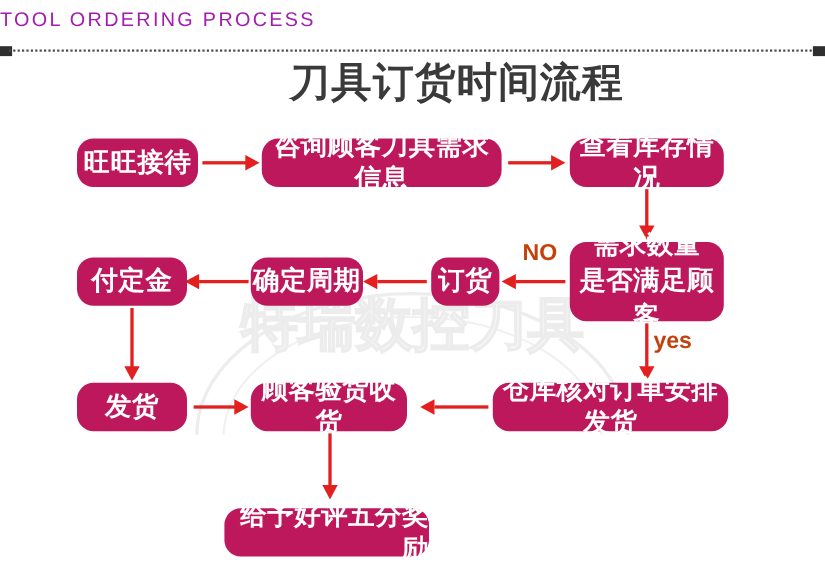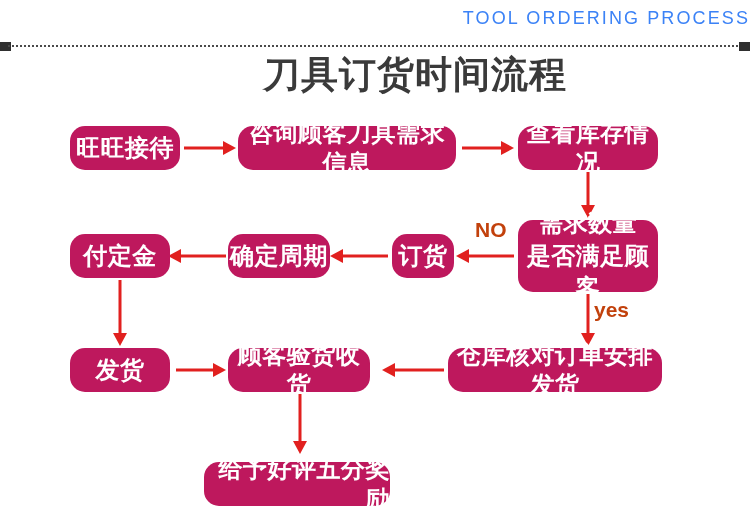--- a/index.html
+++ b/index.html
@@ -8,24 +8,24 @@
     background:#ffffff;
     font-family:"Liberation Sans","DejaVu Sans",sans-serif;
     overflow:hidden;
     position:relative;
   }
   #canvas{position:relative;width:750px;height:522px;overflow:hidden;}
 
   
   .eng-title{
     position:absolute;left:0;top:8px;width:750px;
-    text-align:right;
+    text-align:left;
     font-size:18px;
     letter-spacing:2.1px;
-    color:#3b82f6;
+    color:#a21caf;
     font-weight:400;
     white-space:nowrap;
   }
   .divider{
     position:absolute;left:0;top:42px;width:750px;height:8px;
   }
   .divider .dline{
     position:absolute;left:8px;top:3px;width:734px;height:0;
     border-top:2px dotted #4a4a4a;
   }
@@ -95,20 +95,27 @@
   <div class="eng-title">TOOL ORDERING PROCESS</div>
 
   <div class="divider">
     <div class="cap left"></div>
     <div class="dline"></div>
     <div class="cap right"></div>
   </div>
 
   <div class="cn-title">刀具订货时间流程</div>
 
+  <div class="watermark">
+    <svg width="400" height="140" viewBox="0 0 400 140" xmlns="http://www.w3.org/2000/svg">
+      <ellipse cx="200" cy="140" rx="196" ry="128" fill="none" stroke="#ededed" stroke-width="3"></ellipse>
+      <ellipse cx="200" cy="143" rx="172" ry="110" fill="none" stroke="#f1f1f1" stroke-width="2"></ellipse>
+      <text x="200" y="58" text-anchor="middle" font-family="'Liberation Sans','DejaVu Sans',sans-serif" font-size="52" font-weight="bold" fill="#fbfbfb" stroke="#ececec" stroke-width="1.4">特瑞数控刀具</text>
+    </svg>
+  </div>
 
   <div class="node" style="left:70px;top:126px;width:110px;height:44px;">旺旺接待</div>
 
   <div class="arrow" style="left:184px;top:140px;width:52px;height:16px;">
     <div class="shaft-h" style="width:42px;"></div>
     <div class="head right"></div>
   </div>
 
   <div class="node" style="left:238px;top:126px;width:218px;height:44px;">咨询顾客刀具需求信息</div>
 

